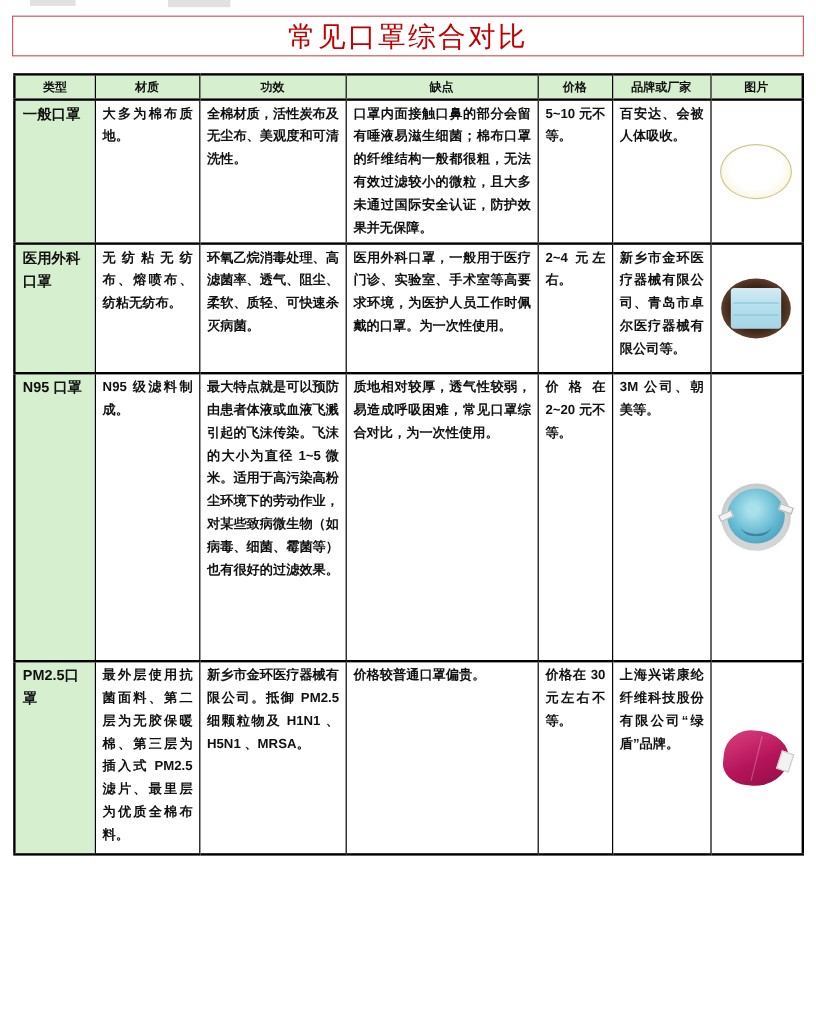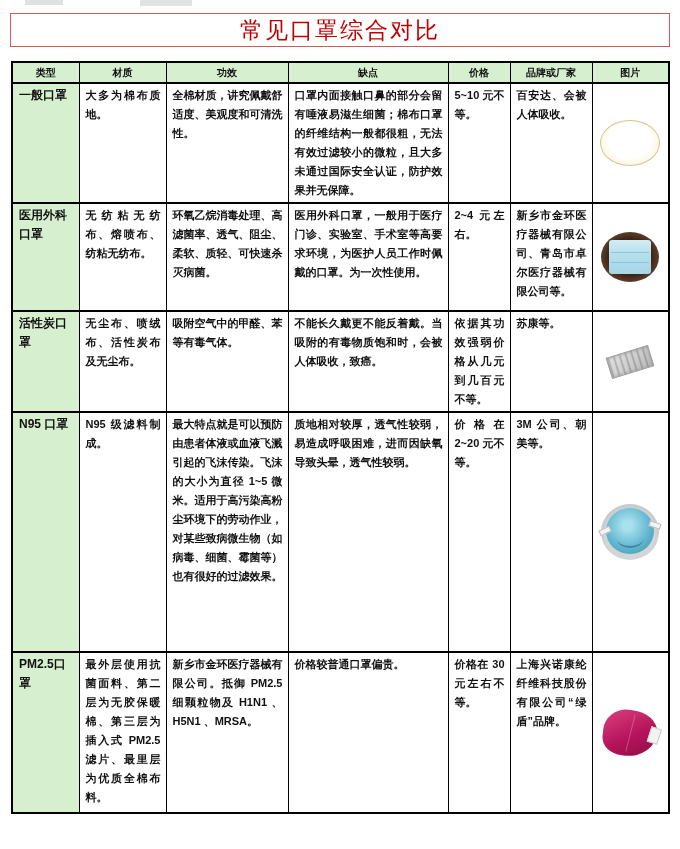--- a/index.html
+++ b/index.html
@@ -93,21 +93,21 @@
       <th>缺点</th>
       <th>价格</th>
       <th>品牌或厂家</th>
       <th>图片</th>
     </tr>
   </thead>
   <tbody>
     <tr class="r1">
       <td class="type">一般口罩</td>
       <td class="cell">大多为棉布质地。</td>
-      <td class="cell">全棉材质，讲究佩戴舒适度、美观度和可清洗性。</td>
+      <td class="cell">全棉材质，活性炭布及无尘布、美观度和可清洗性。</td>
       <td class="cell">口罩内面接触口鼻的部分会留有唾液易滋生细菌；棉布口罩的纤维结构一般都很粗，无法有效过滤较小的微粒，且大多未通过国际安全认证，防护效果并无保障。</td>
       <td class="cell">5~10 元不等。</td>
       <td class="cell">百安达、会被人体吸收。</td>
       <td class="imgcell">
         <div class="mask-general"></div>
       </td>
     </tr>
     <tr class="r2">
       <td class="type">医用外科口罩</td>
       <td class="cell">无纺粘无纺布、熔喷布、纺粘无纺布。</td>
@@ -116,36 +116,25 @@
       <td class="cell">2~4 元左右。</td>
       <td class="cell">新乡市金环医疗器械有限公司、青岛市卓尔医疗器械有限公司等。</td>
       <td class="imgcell">
         <div class="mask-surgical">
           <div class="pad"></div>
             <div class="pleat1"></div>
             <div class="pleat2"></div>
         </div>
       </td>
     </tr>
-    <tr class="r3">
-      <td class="type">活性炭口罩</td>
-      <td class="cell">无尘布、喷绒布、活性炭布及无尘布。</td>
-      <td class="cell">吸附空气中的甲醛、苯等有毒气体。</td>
-      <td class="cell">不能长久戴更不能反着戴。当吸附的有毒物质饱和时，会被人体吸收，致癌。</td>
-      <td class="cell">依据其功效强弱价格从几元到几百元不等。</td>
-      <td class="cell">苏康等。</td>
-      <td class="imgcell">
-        <div class="mask-carbon"></div>
-      </td>
-    </tr>
     <tr class="r4">
       <td class="type">N95 口罩</td>
       <td class="cell">N95 级滤料制成。</td>
       <td class="cell">最大特点就是可以预防由患者体液或血液飞溅引起的飞沫传染。飞沫的大小为直径 1~5 微米。适用于高污染高粉尘环境下的劳动作业，对某些致病微生物（如病毒、细菌、霉菌等）也有很好的过滤效果。</td>
-      <td class="cell">质地相对较厚，透气性较弱，易造成呼吸困难，进而因缺氧导致头晕，透气性较弱。</td>
+      <td class="cell">质地相对较厚，透气性较弱，易造成呼吸困难，常见口罩综合对比，为一次性使用。</td>
       <td class="cell">价格在 2~20 元不等。</td>
       <td class="cell">3M 公司、朝美等。</td>
       <td class="imgcell">
         <div class="mask-n95">
           <div class="cup"></div>
             <div class="crease"></div>
           <div class="strap-l"></div>
             <div class="strap-r"></div>
         </div>
       </td>

